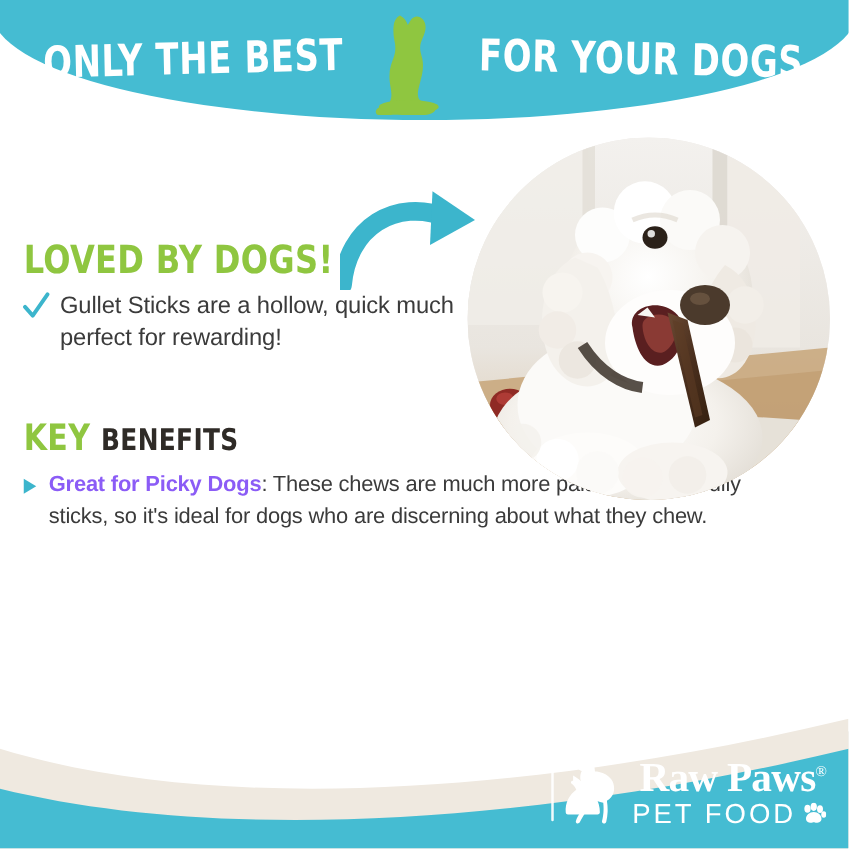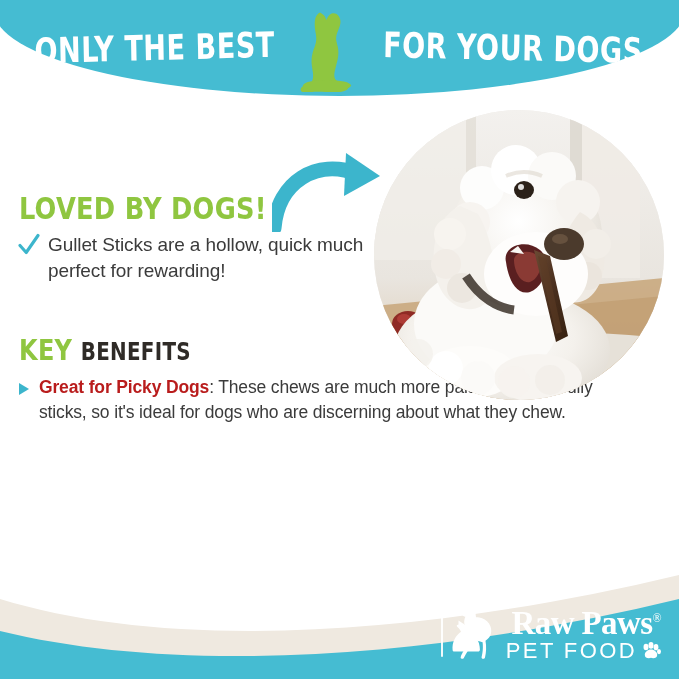--- a/index.html
+++ b/index.html
@@ -68,21 +68,21 @@
   .key-head .k{color:#8fc640;}
   .key-head .b{color:#2f2b27;font-size:24px;}
 
   .bullets{position:absolute;left:18px;top:375px;width:614px;}
   .bullet{display:flex;gap:9px;margin-bottom:14px;}
   .tri{flex:0 0 auto;width:12px;height:14px;margin-top:7px;}
   .btxt{
     font-size:17.5px;color:#3b3b3b;line-height:1.42;
     font-family:"Liberation Sans","DejaVu Sans",sans-serif;letter-spacing:-0.15px;
   }
-  .btxt b{color:#b91c1c;font-weight:bold;}
+  .btxt b{color:#8b5cf6;font-weight:bold;}
 
   
   .photo{
     position:absolute;left:374px;top:110px;width:290px;height:290px;
     border-radius:50%;overflow:hidden;
     background:#efece8;
   }
   .photo svg{display:block;width:290px;height:290px;}
 
   .arrow{position:absolute;left:272px;top:148px;width:134px;height:84px;}

